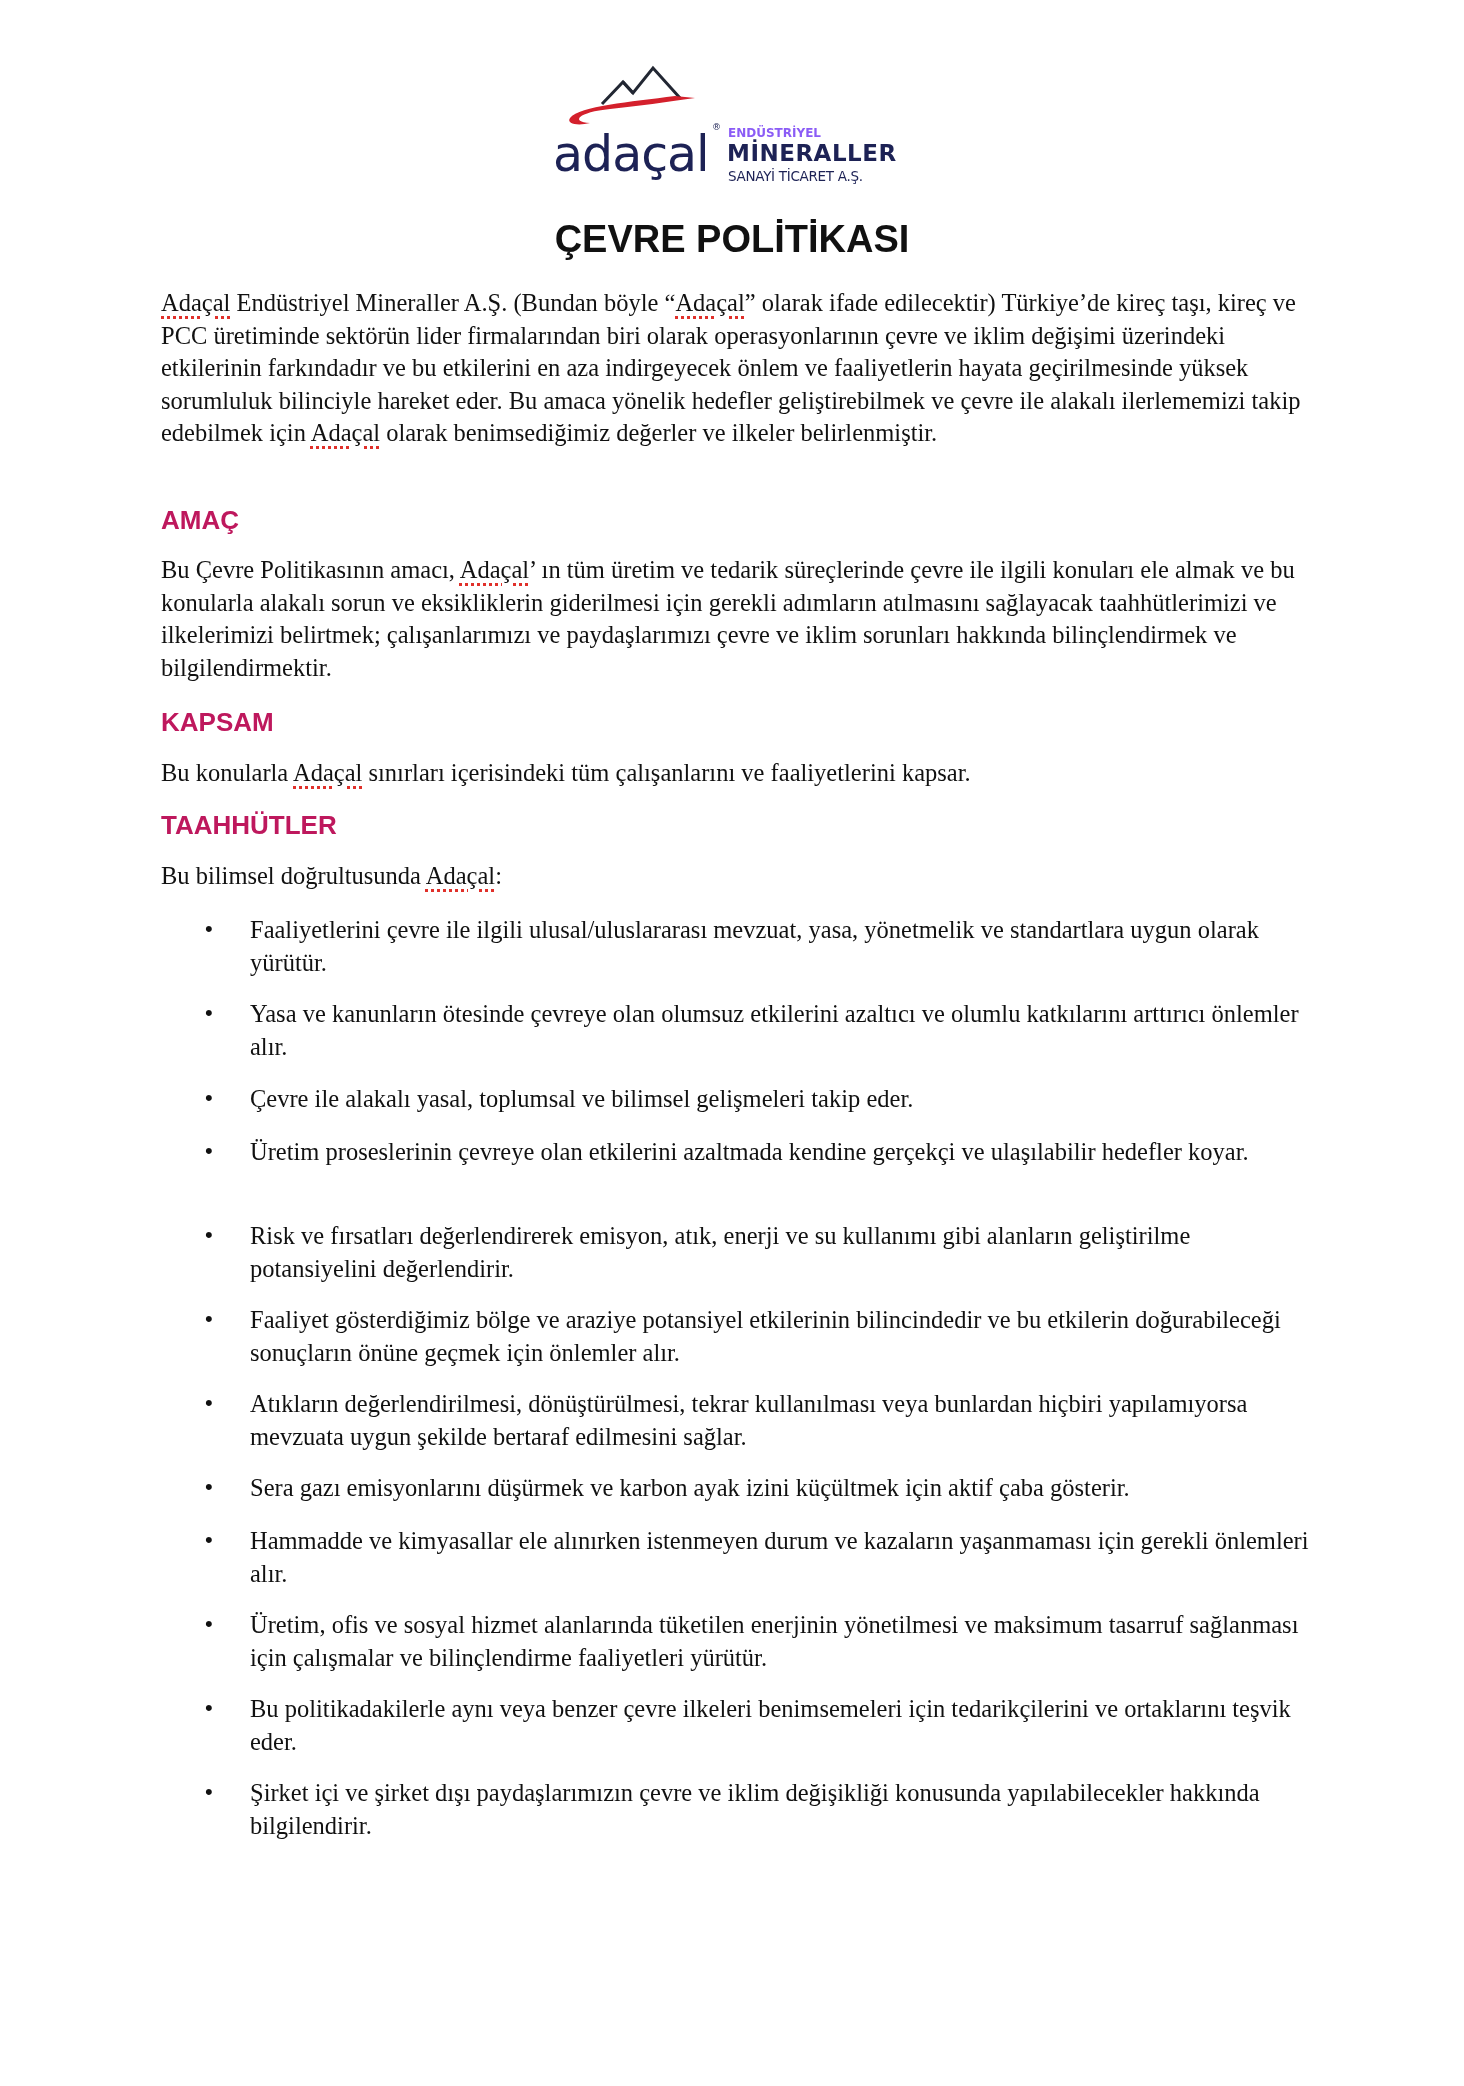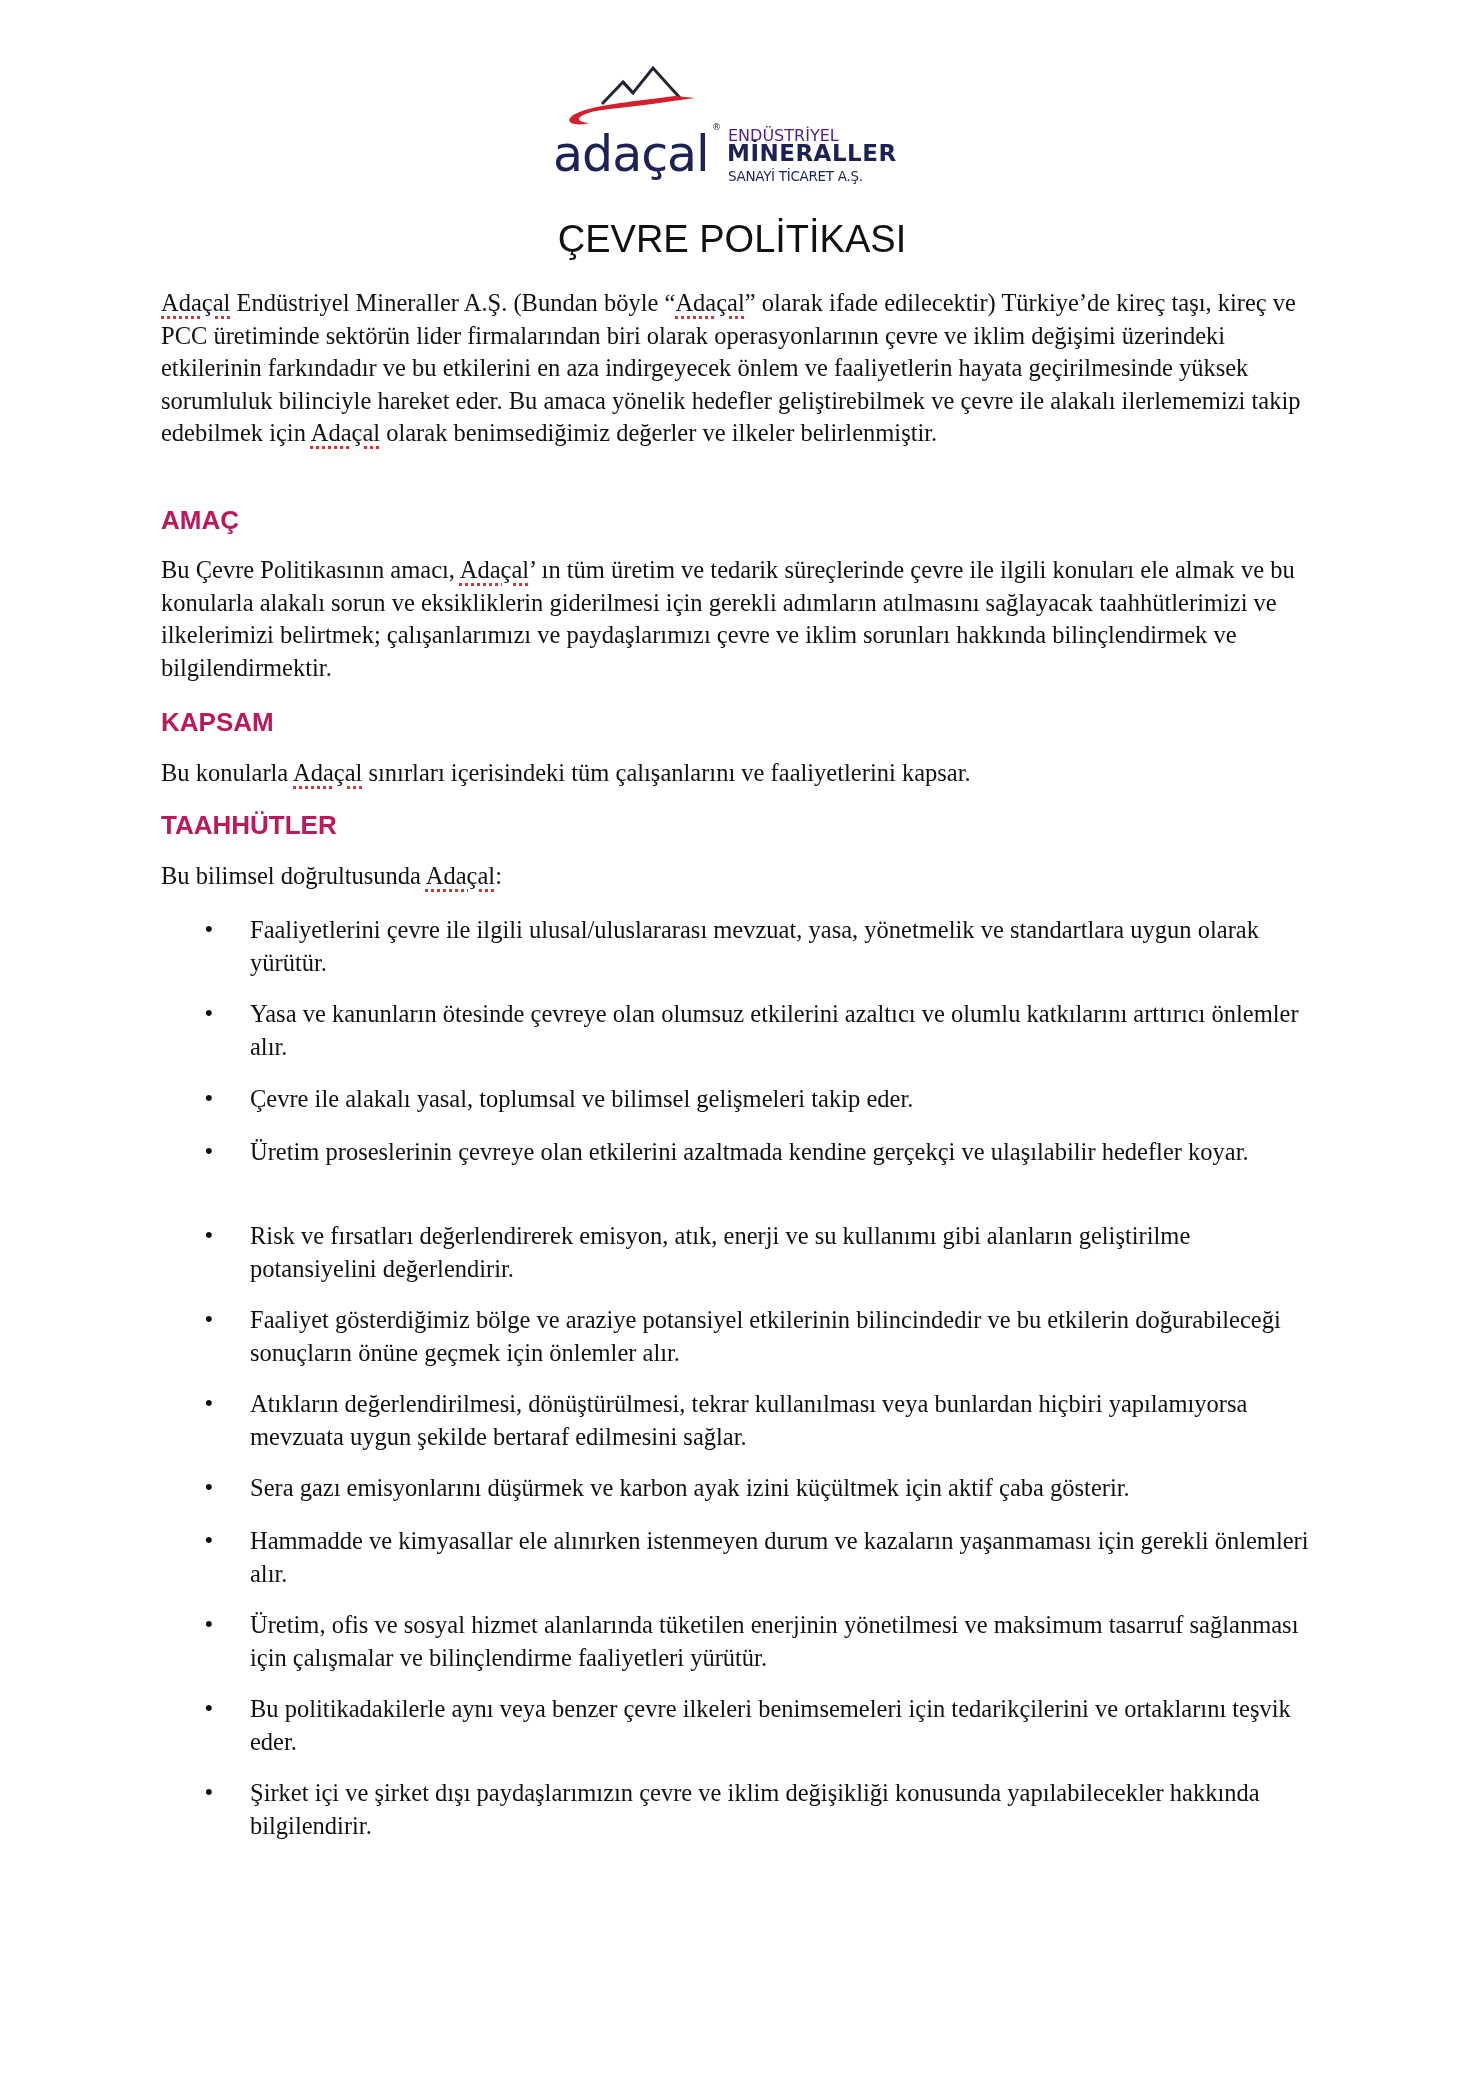--- a/index.html
+++ b/index.html
@@ -4,25 +4,25 @@
   <style>
     html, body { margin: 0; padding: 0; background: #ffffff; }
     body { width: 1464px; height: 2086px; position: relative; overflow: hidden; color: #111111; }
     .page { position: absolute; left: 0; top: 0; width: 1464px; height: 1534px; background: #ffffff; }
 
     
     .logo { position: absolute; left: 550px; top: 62px; width: 350px; height: 130px; }
     .logo svg { position: absolute; left: 0; top: 0; }
     .logo-word { position: absolute; left: 3px; top: 68px; font-family: "DejaVu Sans", sans-serif; font-size: 49px; font-weight: 500; color: #1d2255; letter-spacing: -1px; line-height: 1; }
     .logo-reg { position: absolute; left: 162px; top: 60px; font-family: "DejaVu Sans", sans-serif; font-size: 9px; color: #1d2255; }
-    .logo-line1 { position: absolute; left: 178px; top: 64px; font-family: "DejaVu Sans", sans-serif; font-size: 16px; font-weight: normal; color: #4c1d95; letter-spacing: 0px; }
+    .logo-line1 { position: absolute; left: 178px; top: 64px; font-family: "DejaVu Sans", sans-serif; font-size: 12px; font-weight: bold; color: #8b5cf6; letter-spacing: 0px; }
     .logo-line2 { position: absolute; left: 177px; top: 80px; font-family: "DejaVu Sans", sans-serif; font-size: 23px; font-weight: bold; color: #1d2255; letter-spacing: 0.5px; line-height: 1; }
     .logo-line3 { position: absolute; left: 178px; top: 106px; font-family: "DejaVu Sans", sans-serif; font-size: 13.5px; color: #1d2255; letter-spacing: -0.3px; }
 
-    .title { position: absolute; left: 0; width: 1464px; top: 218px; text-align: center; font-family: "Liberation Sans", sans-serif; font-weight: normal; font-size: 38px; color: #111; margin: 0; }
+    .title { position: absolute; left: 0; width: 1464px; top: 218px; text-align: center; font-family: "Liberation Sans", sans-serif; font-weight: bold; font-size: 38px; color: #111; margin: 0; }
 
     .body-text { font-family: "Liberation Serif", serif; font-size: 24.5px; line-height: 32.5px; color: #111; }
     .para { position: absolute; left: 161px; width: 1150px; margin: 0; }
     .heading { position: absolute; left: 161px; font-family: "Liberation Sans", sans-serif; font-weight: bold; font-size: 26px; color: #be185d; margin: 0; }
 
     .spell { text-decoration: underline dotted #e0302a; text-decoration-thickness: 3px; text-underline-offset: 5px; }
 
     ul.commitments { position: absolute; left: 0; top: 0; margin: 0; padding: 0; list-style: none; }
     ul.commitments li { position: absolute; left: 250px; width: 1060px; }
     .bullet { position: absolute; left: -45px; top: 0; font-family: "Liberation Sans", sans-serif; font-size: 22px; line-height: 30px; }

